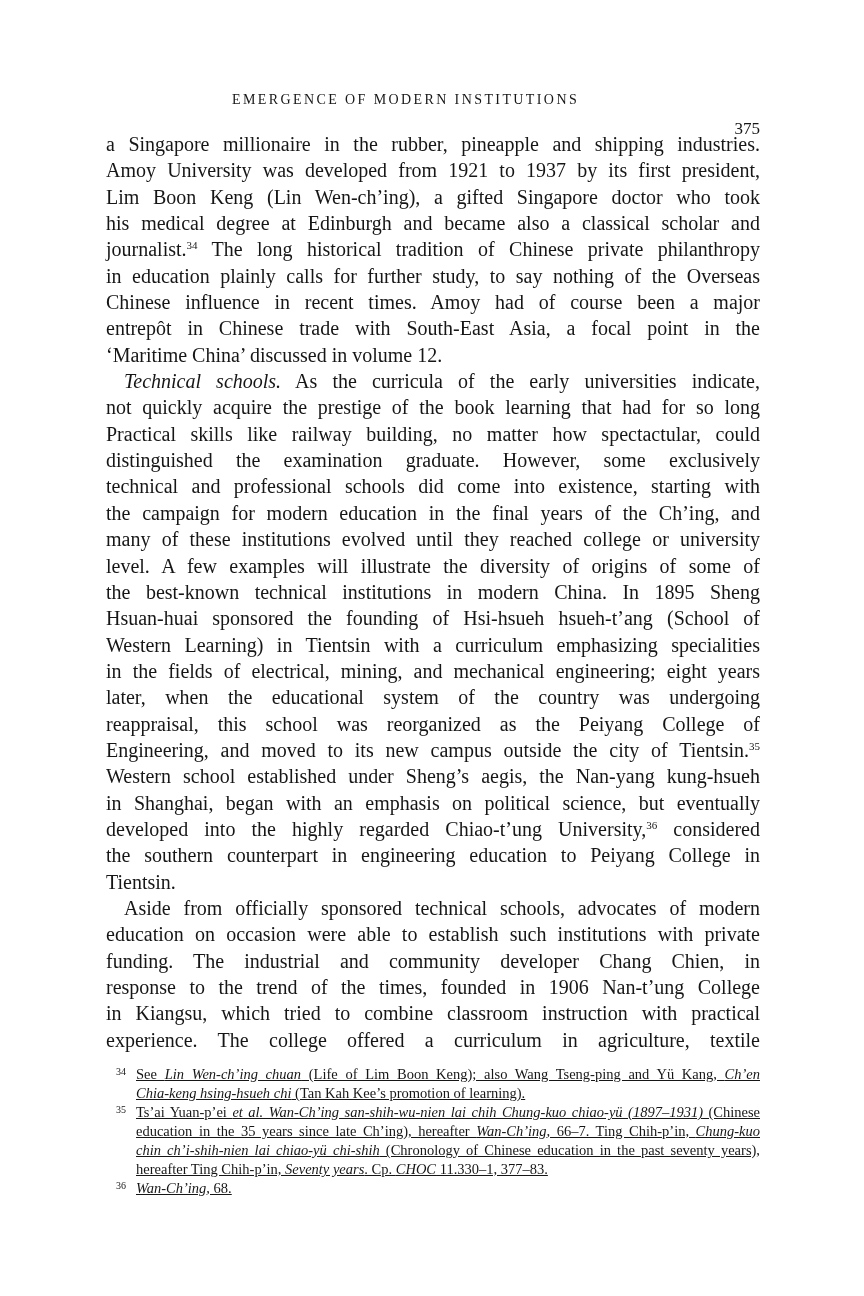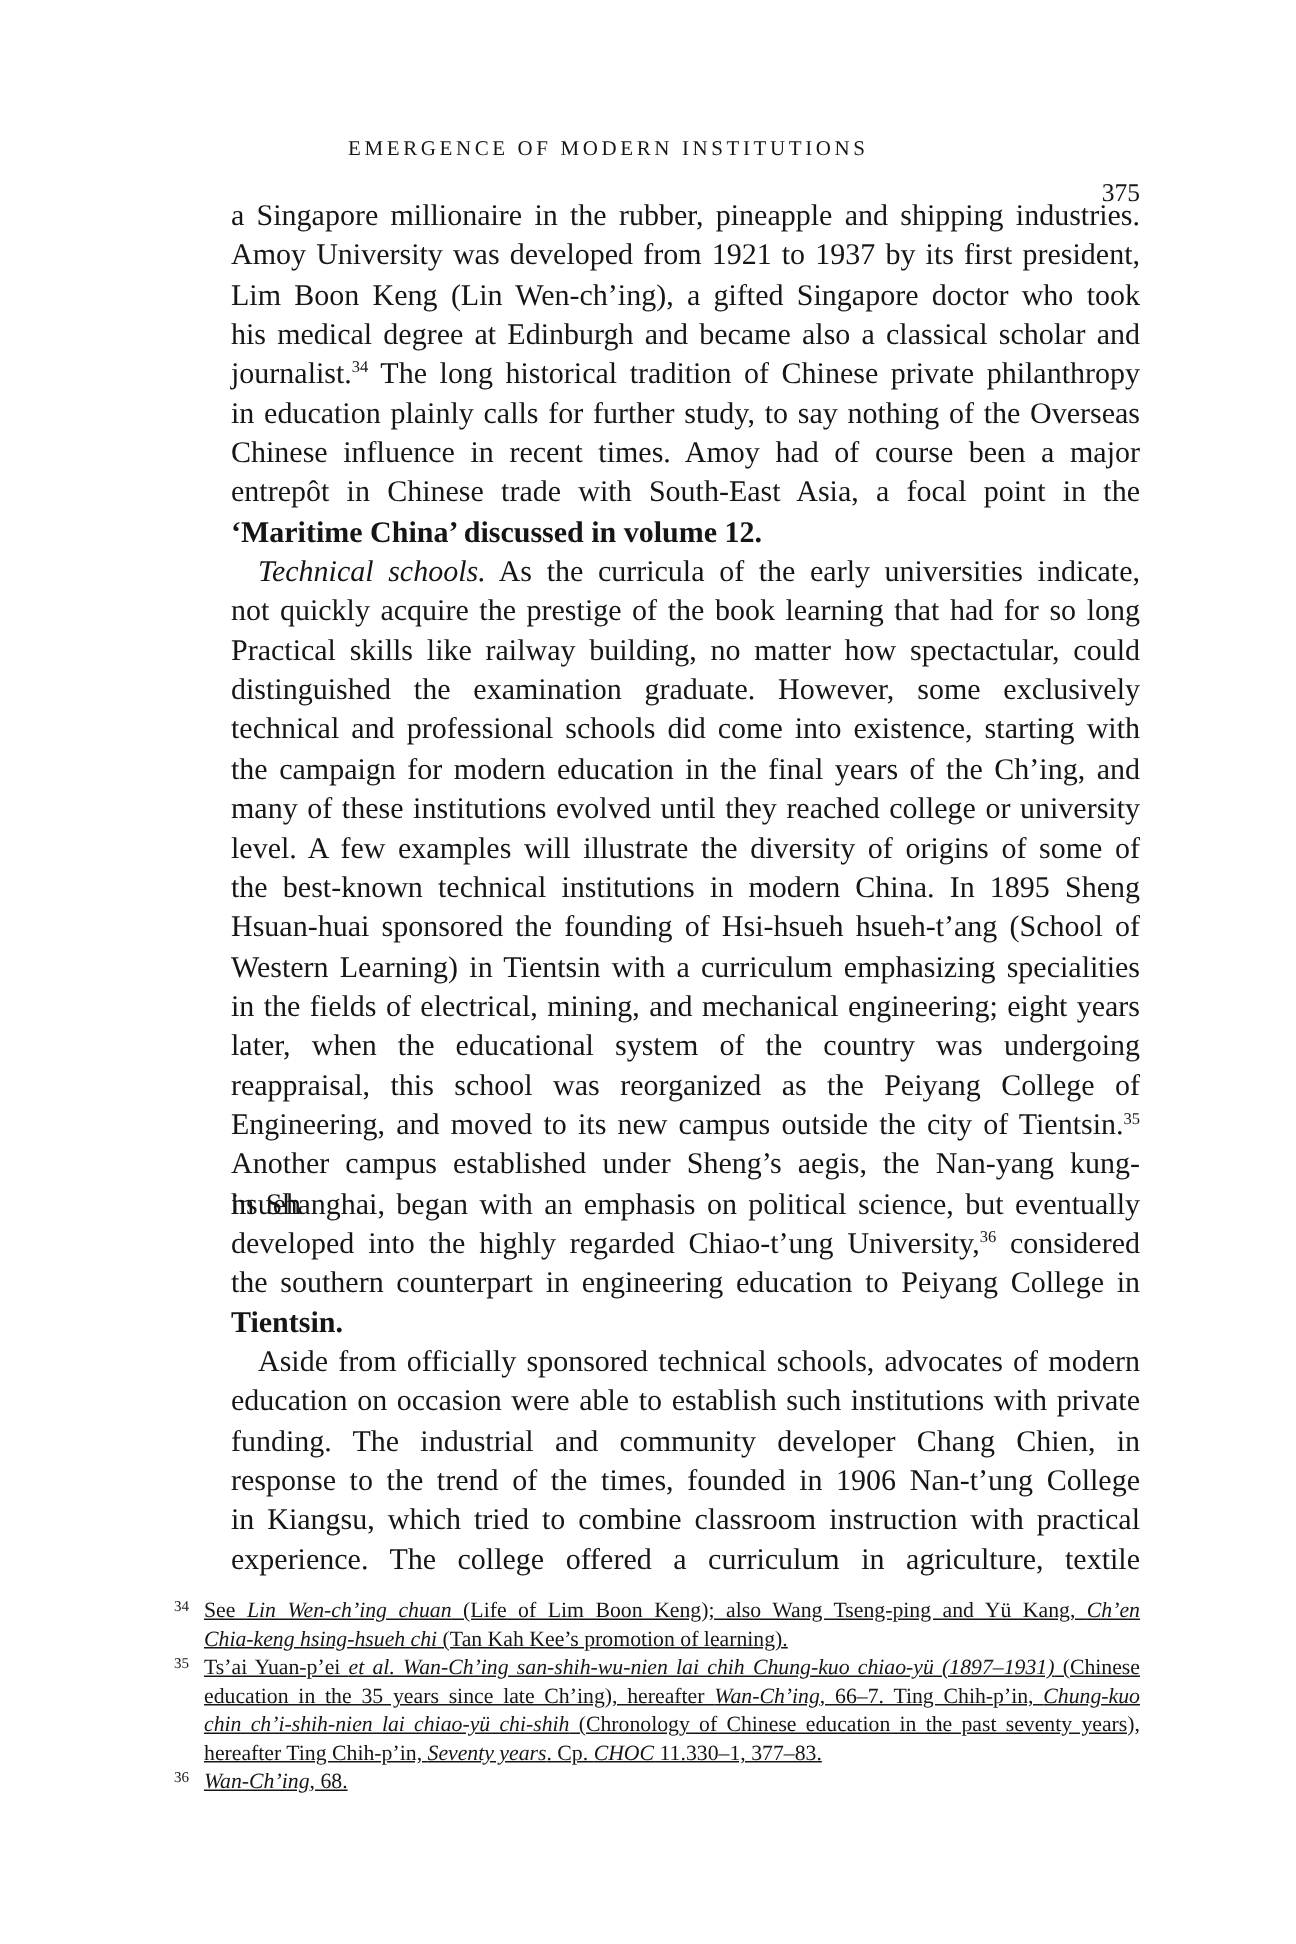--- a/index.html
+++ b/index.html
@@ -5,25 +5,25 @@
   html, body { margin: 0; padding: 0; background: #ffffff; }
   body { width: 864px; height: 1296px; position: relative; overflow: hidden;
          font-family: "Liberation Serif", "DejaVu Serif", serif; color: #161616; }
   .page { position: absolute; left: 0; top: 0; width: 864px; height: 1020px; }
   .running-head { position: absolute; top: 90px; left: 106px; width: 654px; height: 24px; }
   .running-title { position: absolute; left: 126px; top: 2px; font-size: 14px;
                    letter-spacing: 2.4px; font-weight: normal; }
   .page-number { position: absolute; right: 0; top: 0; font-size: 17px; margin-top: 29px; }
   .body-text { position: absolute; left: 106px; top: 131px; width: 654px; }
   .line { display: block; height: 26.35px; line-height: 26.35px; font-size: 20px;
-          text-align: justify; text-align-last: justify; white-space: nowrap; overflow: visible; margin-left: 48px; }
+          text-align: justify; text-align-last: justify; white-space: nowrap; overflow: visible; }
   .line.last { text-align-last: left; }
   .line.indent { padding-left: 18px; }
   .line .inner { display: inline-block; width: 100%; text-align: justify; text-align-last: justify; white-space: normal; }
-  .line.last .inner { text-align-last: left; font-weight: bold; }
+  .line.last .inner { text-align-last: left; }
   sup.fn { font-size: 11px; vertical-align: 7px; line-height: 0; }
   em { font-style: italic; }
   .footnotes { position: absolute; left: 106px; top: 1065px; width: 654px; }
   .fn-line { display: block; height: 19px; line-height: 19px; font-size: 14.5px;
              padding-left: 30px; position: relative; }
   .fn-line .inner { display: inline-block; width: 100%; text-align: justify; text-align-last: justify; text-decoration: underline; }
   .fn-line.last .inner { text-align-last: left; }
   .fn-num { position: absolute; left: 10px; top: -3px; font-size: 10px; }
 </style>
 </head>
@@ -53,21 +53,21 @@
       <div class="line"><span class="inner"><span>the campaign for modern education in the final years of the Ch’ing, and</span></span></div>
       <div class="line"><span class="inner"><span>many of these institutions evolved until they reached college or university</span></span></div>
       <div class="line"><span class="inner"><span>level. A few examples will illustrate the diversity of origins of some of</span></span></div>
       <div class="line"><span class="inner"><span>the best-known technical institutions in modern China. In 1895 Sheng</span></span></div>
       <div class="line"><span class="inner"><span>Hsuan-huai sponsored the founding of Hsi-hsueh hsueh-t’ang (School of</span></span></div>
       <div class="line"><span class="inner"><span>Western Learning) in Tientsin with a curriculum emphasizing specialities</span></span></div>
       <div class="line"><span class="inner"><span>in the fields of electrical, mining, and mechanical engineering; eight years</span></span></div>
       <div class="line"><span class="inner"><span>later, when the educational system of the country was undergoing</span></span></div>
       <div class="line"><span class="inner"><span>reappraisal, this school was reorganized as the Peiyang College of</span></span></div>
       <div class="line"><span class="inner"><span>Engineering, and moved to its new campus outside the city of Tientsin.</span><sup class="fn">35</sup></span></div>
-      <div class="line"><span class="inner"><span>Another campus established under Sheng’s aegis, the Nan-yang kung-hsueh</span></span></div>
+      <div class="line"><span class="inner"><span>Western school established under Sheng’s aegis, the Nan-yang kung-hsueh</span></span></div>
       <div class="line"><span class="inner"><span>in Shanghai, began with an emphasis on political science, but eventually</span></span></div>
       <div class="line"><span class="inner"><span>developed into the highly regarded Chiao-t’ung University,</span><sup class="fn">36</sup><span> considered</span></span></div>
       <div class="line"><span class="inner"><span>the southern counterpart in engineering education to Peiyang College in</span></span></div>
       <div class="line last"><span class="inner"><span>Tientsin.</span></span></div>
       <div class="line indent"><span class="inner" style="width: calc(100% + 0px);"><span>Aside from officially sponsored technical schools, advocates of modern</span></span></div>
       <div class="line"><span class="inner"><span>education on occasion were able to establish such institutions with private</span></span></div>
       <div class="line"><span class="inner"><span>funding. The industrial and community developer Chang Chien, in</span></span></div>
       <div class="line"><span class="inner"><span>response to the trend of the times, founded in 1906 Nan-t’ung College</span></span></div>
       <div class="line"><span class="inner"><span>in Kiangsu, which tried to combine classroom instruction with practical</span></span></div>
       <div class="line"><span class="inner"><span>experience. The college offered a curriculum in agriculture, textile</span></span></div>

